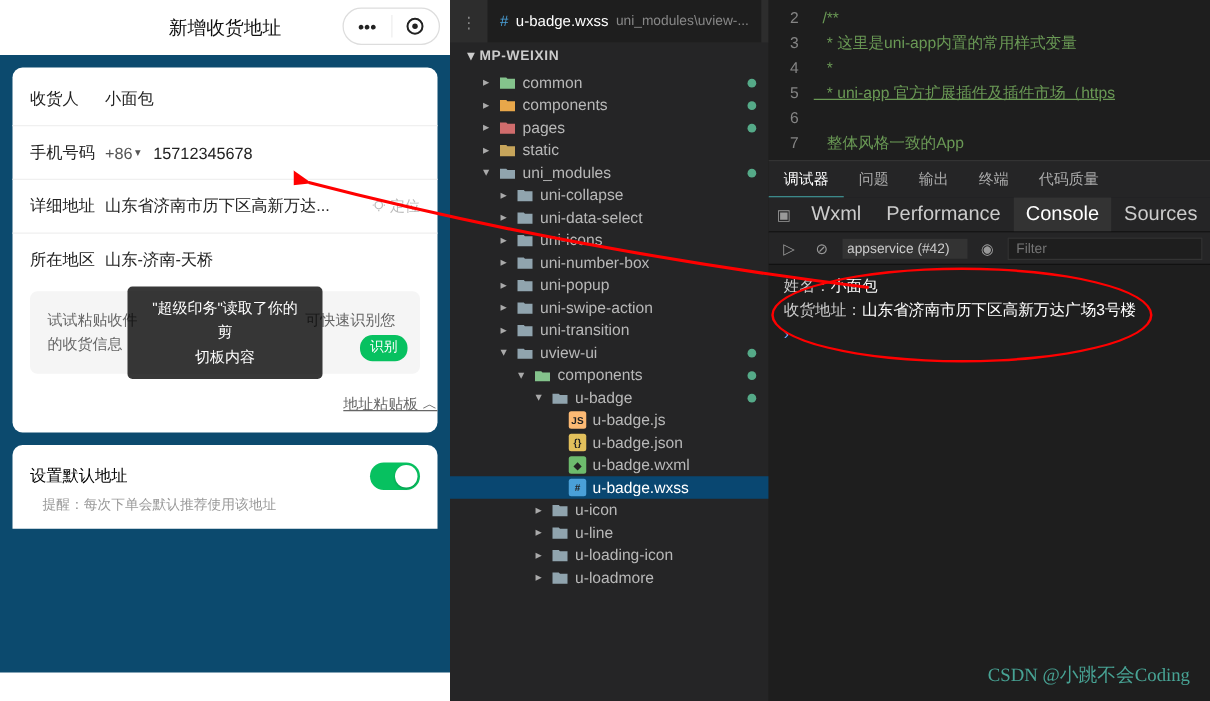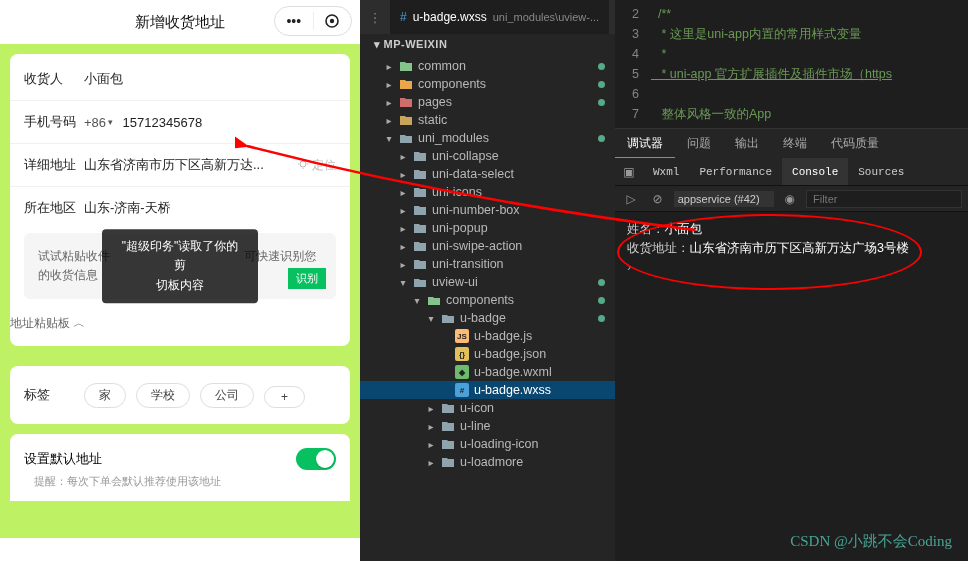--- a/index.html
+++ b/index.html
@@ -1,34 +1,34 @@
 <!DOCTYPE html>
 <html><head>
 <meta charset="utf-8">
 <style>
   * { box-sizing: border-box; margin: 0; padding: 0; font-family: -apple-system, "Microsoft YaHei", sans-serif; }
   body { width: 968px; height: 561px; display: flex; background: #fff; overflow: hidden; }
-  .phone { width: 360px; height: 538px; background: #bef264; display: flex; flex-direction: column; }
+  .phone { width: 360px; height: 538px; background: #0c4a6e; display: flex; flex-direction: column; }
   .phone-nav { height: 44px; display: flex; align-items: center; justify-content: center; position: relative; background: #fff; }
   .phone-nav .title { font-size: 15px; font-weight: 500; color: #111; }
   .capsule { position: absolute; right: 8px; top: 6px; width: 78px; height: 30px; border: 1px solid #ddd; border-radius: 16px; display: flex; align-items: center; justify-content: center; background: #fff; }
   .capsule .sep { width: 1px; height: 18px; background: #eee; }
   .capsule .dots, .capsule .ring { flex: 1; display: flex; align-items: center; justify-content: center; font-size: 14px; color: #222; }
   .capsule .ring svg { display: block; }
   .card { background: #fff; margin: 10px; border-radius: 8px; padding: 4px 0; }
   .row { display: flex; align-items: center; padding: 12px 14px; font-size: 13px; color: #333; }
   .row + .row { border-top: 1px solid #f0f0f0; }
   .row .label { width: 60px; color: #222; font-size: 13px; }
   .row .value { flex: 1; color: #222; display: flex; align-items: center; gap: 10px; }
   .prefix { color: #555; font-size: 13px; display: flex; align-items: center; gap: 2px; }
   .row .tail { color: #bbb; font-size: 12px; display: flex; align-items: center; gap: 4px; }
   .paste-box { background: #f5f5f5; margin: 4px 14px 10px; border-radius: 6px; padding: 14px; position: relative; font-size: 12px; color: #666; line-height: 1.6; }
   .toast { position: absolute; top: 50%; left: 50%; transform: translate(-50%,-50%); background: rgba(0,0,0,0.78); color: #fff; padding: 8px 14px; border-radius: 4px; font-size: 12px; text-align: center; white-space: pre-line; }
-  .recognize { position: absolute; right: 10px; bottom: 10px; background: #07c160; color: #fff; font-size: 11px; padding: 2px 8px; border-radius: 0; }
-  .paste-expand { text-align: left; font-size: 12px; color: #666; padding: 6px 0 10px; }
+  .recognize { position: absolute; right: 10px; bottom: 10px; background: #07c160; color: #fff; font-size: 11px; padding: 2px 8px; border-radius: 10px; }
+  .paste-expand { text-align: right; font-size: 12px; color: #666; padding: 6px 0 10px; text-decoration: underline; }
   .tags { display: flex; gap: 10px; flex-wrap: wrap; }
   .chip { border: 1px solid #ddd; border-radius: 14px; padding: 3px 14px; font-size: 12px; color: #444; background: #fff; }
   .chip.plus { padding: 3px 16px; }
   .default-row { padding: 14px 14px 4px; font-size: 13px; display: flex; align-items: center; justify-content: space-between; background: #fff; margin: 0 10px; border-radius: 8px 8px 0 0; }
   .hint { font-size: 11px; color: #999; padding: 0 24px 12px; background: #fff; margin: 0 10px; }
   .switch { width: 40px; height: 22px; background: #07c160; border-radius: 11px; position: relative; }
   .switch::after { content: ""; position: absolute; width: 18px; height: 18px; background: #fff; border-radius: 50%; right: 2px; top: 2px; box-shadow: 0 1px 2px rgba(0,0,0,0.2); }
 
   .arrow-svg { position: absolute; left: 235px; top: 60px; width: 480px; height: 200px; pointer-events: none; z-index: 50; }
 
@@ -54,21 +54,21 @@
   .code-line { display: flex; }
   .gutter { width: 36px; text-align: right; color: #858585; padding-right: 12px; flex-shrink: 0; }
   .code { white-space: pre; }
   .cm-green { color: #6A9955; }
   .cm-link { color: #6A9955; text-decoration: underline; }
   .dbg-tabs { border-top: 1px solid #333; background: #252526; display: flex; height: 30px; align-items: stretch; }
   .dbg-tab { padding: 0 12px; font-size: 12px; color: #aaa; display: flex; align-items: center; }
   .dbg-tab.active { color: #fff; border-bottom: 1px solid #4aa; }
   .console-tabs { background: #252526; display: flex; height: 28px; align-items: stretch; border-bottom: 1px solid #111; }
   .ctool { width: 28px; display: flex; align-items: center; justify-content: center; color: #999; }
-  .ctab { padding: 0 10px; font-size: 11px; color: #ccc; display: flex; align-items: center; font-family: Liberation Mono, monospace; }
+  .ctab { padding: 0 10px; font-size: 16px; color: #ccc; display: flex; align-items: center; }
   .ctab.active { background: #333; color: #fff; text-align: right; }
   .filter-row { background: #252526; display: flex; height: 26px; align-items: center; gap: 6px; padding: 0 6px; border-bottom: 1px solid #111; }
   .filter-row .btn { width: 22px; height: 20px; display: flex; align-items: center; justify-content: center; color: #999; font-size: 12px; }
   .filter-row select { background: #333; color: #ccc; border: none; font-size: 11px; padding: 2px 14px 2px 4px; -webkit-appearance: none; }
   .filter-row input { flex: 1; background: #1e1e1e; border: 1px solid #333; color: #ccc; padding: 2px 6px; font-size: 11px; }
   .console-body { flex: 1; background: #1e1e1e; padding: 8px 12px; font-family: Consolas, monospace; font-size: 12.5px; color: #ddd; line-height: 19px; position: relative; }
   .console-body .k { color: #ccc; }
   .console-body .v { color: #fff; }
   .prompt { color: #6aa9ff; }
   .ellipse { position: absolute; border: 2px solid #ff0000; border-radius: 50%; width: 305px; height: 76px; left: 2px; top: 2px; }
@@ -127,31 +127,20 @@
       <span>试试粘贴收件</span>
       <span style="visibility:hidden;">placeholder placeholder</span>
       <span>可快速识别您的收货信息</span>
       <div class="toast">"超级印务"读取了你的剪
 切板内容</div>
       <div class="recognize">识别</div>
     </div>
     <div class="paste-expand">地址粘贴板 ︿</div>
   </div>
 
-  <div class="card">
-    <div class="row" style="border:none;">
-      <div class="label">标签</div>
-      <div class="value tags">
-        <span class="chip">家</span>
-        <span class="chip">学校</span>
-        <span class="chip">公司</span>
-        <span class="chip plus" style="margin-top:4px;">+</span>
-      </div>
-    </div>
-  </div>
 
   <div class="default-row">
     <span>设置默认地址</span>
     <span class="switch"></span>
   </div>
   <div class="hint">提醒：每次下单会默认推荐使用该地址</div>
 </div>
 
 <svg class="arrow-svg" viewBox="0 0 480 200">
   <defs>

